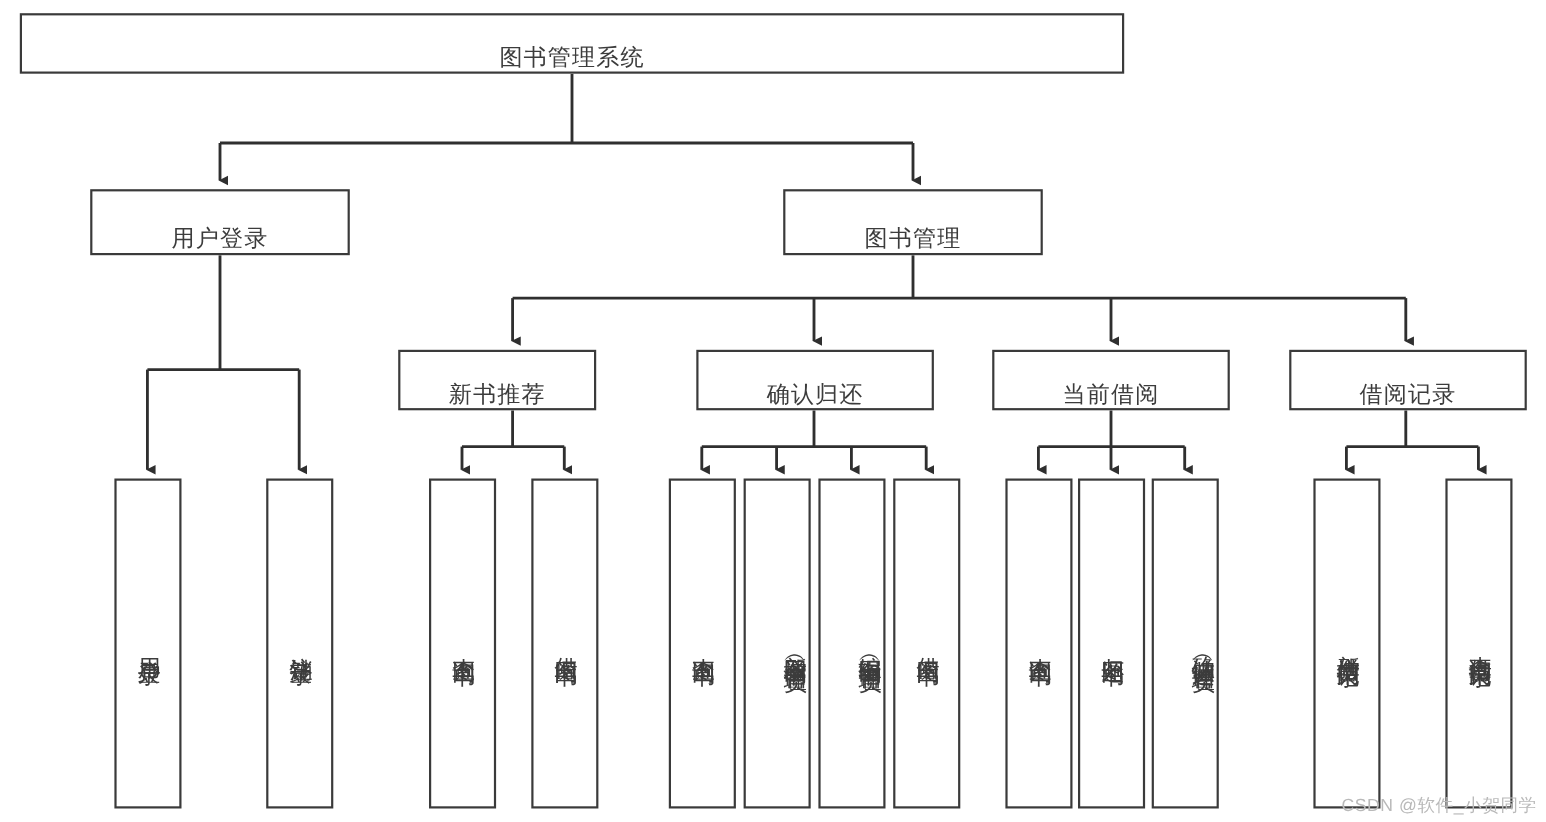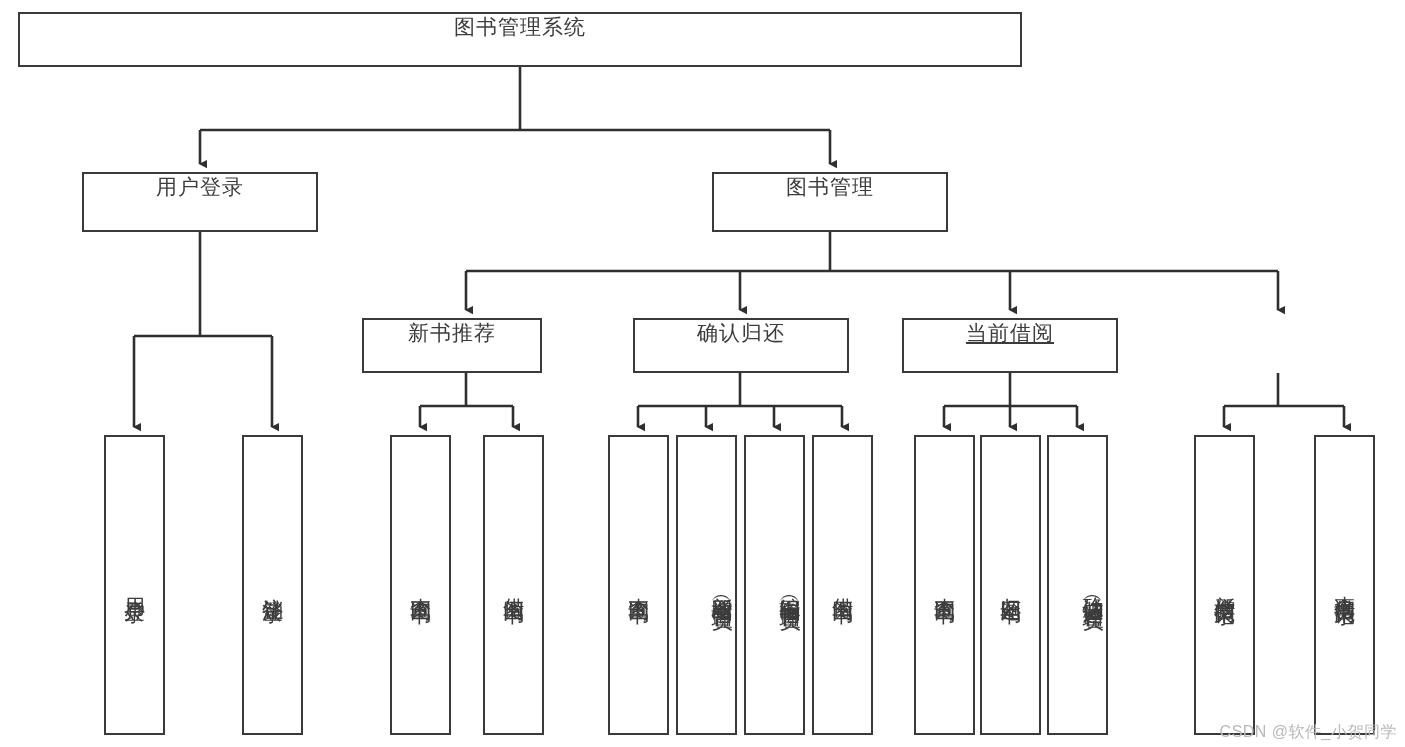--- a/index.html
+++ b/index.html
@@ -26,21 +26,21 @@
     width: 1405px;
     height: 747px;
     pointer-events: none;
   }
   .node {
     position: absolute;
     box-sizing: border-box;
     background: #ffffff;
     border: 2px solid #3a3a3a;
     display: flex;
-    align-items: flex-start;
+    align-items: flex-end;
     justify-content: center;
     color: #3c3c3c;
   }
   .node.horizontal {
     font-size: 21px;
     line-height: 1.2;
     letter-spacing: 1px;
     white-space: nowrap;
   }
   .node.vertical {
@@ -139,22 +139,25 @@
   <div class="node horizontal" style="left:712px; top:172px; width:236px; height:60px;">
     <span class="node-label">图书管理</span>
   </div>
 
   <div class="node horizontal" style="left:362px; top:318px; width:180px; height:55px;">
     <span class="node-label">新书推荐</span>
   </div>
   <div class="node horizontal" style="left:633px; top:318px; width:216px; height:55px;">
     <span class="node-label">确认归还</span>
   </div>
-  <div class="node horizontal" style="left:902px; top:318px; width:216px; height:55px;text-decoration:underline;">
+  <div class="node horizontal" style="left:902px; top:318px; width:216px; height:55px;">
     <span class="node-label">当前借阅</span>
+  </div>
+  <div class="node horizontal" style="left:1172px; top:318px; width:216px; height:55px;">
+    <span class="node-label">借阅记录</span>
   </div>
 
   <div class="node vertical short" style="left:104px; top:435px; width:61px; height:300px;">
     <span class="node-label">用户登录</span>
   </div>
   <div class="node vertical short" style="left:242px; top:435px; width:61px; height:300px;">
     <span class="node-label">注销登录</span>
   </div>
 
   <div class="node vertical short" style="left:390px; top:435px; width:61px; height:300px;">

